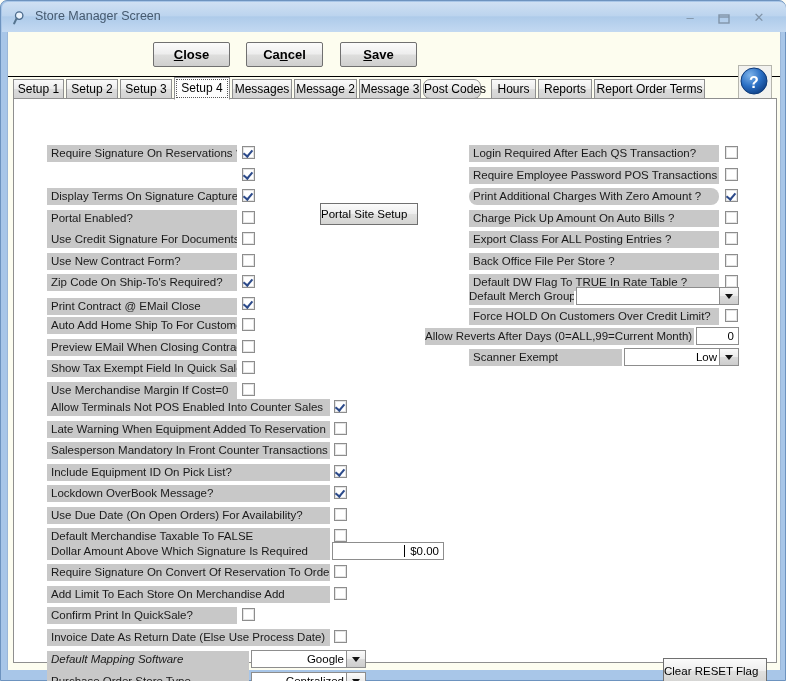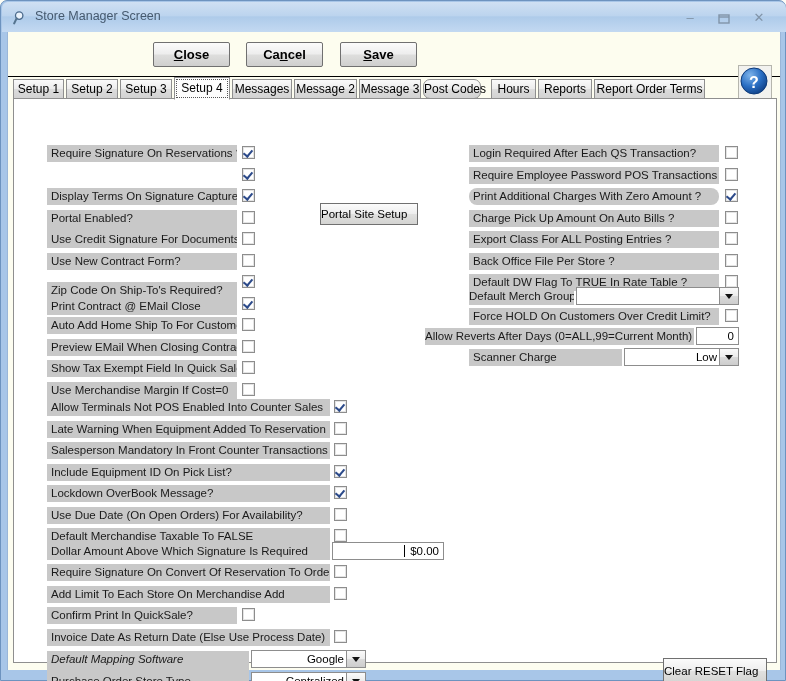--- a/index.html
+++ b/index.html
@@ -319,21 +319,21 @@
           <div class="lbl" style="left: 33px; top: 67.5px; width: 190px; height: 17px; margin-top: 48px;">Require Signature On Sales ?</div>
           <div class="cb checked" style="left: 228px; top: 68.5px;"></div>
           <div class="lbl" style="left: 33px; top: 89px; width: 190px; height: 17px;">Display Terms On Signature Capture?</div>
           <div class="cb checked" style="left: 228px; top: 90px;"></div>
           <div class="lbl" style="left: 33px; top: 110.5px; width: 190px; height: 24px;">Portal Enabled?</div>
           <div class="cb" style="left: 228px; top: 111.5px;"></div>
           <div class="lbl" style="left: 33px; top: 132px; width: 190px; height: 17px;">Use Credit Signature For Documents?</div>
           <div class="cb" style="left: 228px; top: 133px;"></div>
           <div class="lbl" style="left: 33px; top: 153.5px; width: 190px; height: 17px;">Use New Contract Form?</div>
           <div class="cb" style="left: 228px; top: 154.5px;"></div>
-          <div class="lbl" style="left: 33px; top: 175px; width: 190px; height: 17px; margin-top: 8px;">Zip Code On Ship-To's Required?</div>
+          <div class="lbl" style="left: 33px; top: 175px; width: 190px; height: 17px;">Zip Code On Ship-To's Required?</div>
           <div class="cb checked" style="left: 228px; top: 176px;"></div>
           <div class="lbl" style="left: 33px; top: 199px; width: 190px; height: 17px;">Print Contract @ EMail Close</div>
           <div class="cb checked" style="left: 228px; top: 197.5px;"></div>
           <div class="lbl" style="left: 33px; top: 218px; width: 190px; height: 17px;">Auto Add Home Ship To For Customer</div>
           <div class="cb" style="left: 228px; top: 219px;"></div>
           <div class="lbl" style="left: 33px; top: 239.5px; width: 190px; height: 17px;">Preview EMail When Closing Contract</div>
           <div class="cb" style="left: 228px; top: 240.5px;"></div>
           <div class="lbl" style="left: 33px; top: 261px; width: 190px; height: 17px;">Show Tax Exempt Field In Quick Sale</div>
           <div class="cb" style="left: 228px; top: 262px;"></div>
           <div class="lbl" style="left: 33px; top: 282.5px; width: 190px; height: 17px;">Use Merchandise Margin If Cost=0</div>
@@ -364,21 +364,21 @@
         <span class="cval"></span>
         <span class="carrow"></span>
       </div>
 
       <div class="lbl" style="left:455px; top:209px; width:250px; height:17px;">Force HOLD On Customers Over Credit Limit?</div>
       <div class="cb" style="left:711px; top:210px;"></div>
 
       <div class="lbl right" style="left:411px; top:229px; width:269px; height:17px;">Allow Reverts After Days (0=ALL,99=Current Month)</div>
       <div class="txtbox" style="left:682px; top:228px; width:43px; height:18px;">0</div>
 
-      <div class="lbl" style="left:455px; top:250px; width:153px; height:17px;">Scanner Charge</div>
+      <div class="lbl" style="left:455px; top:250px; width:153px; height:17px;">Scanner Exempt</div>
       <div class="combo" style="left:610px; top:249px; width:115px; height:18px;">
         <span class="cval">Low</span>
         <span class="carrow"></span>
       </div>
 
       <div id="grp-mid">
           <div class="lbl" style="left: 33px; top: 300px; width: 283px; height: 17px;">Allow Terminals Not POS Enabled Into Counter Sales</div>
           <div class="cb checked" style="left: 320px; top: 301px;"></div>
           <div class="lbl" style="left: 33px; top: 321.5px; width: 283px; height: 17px;">Late Warning When Equipment Added To Reservation</div>
           <div class="cb" style="left: 320px; top: 322.5px;"></div>

